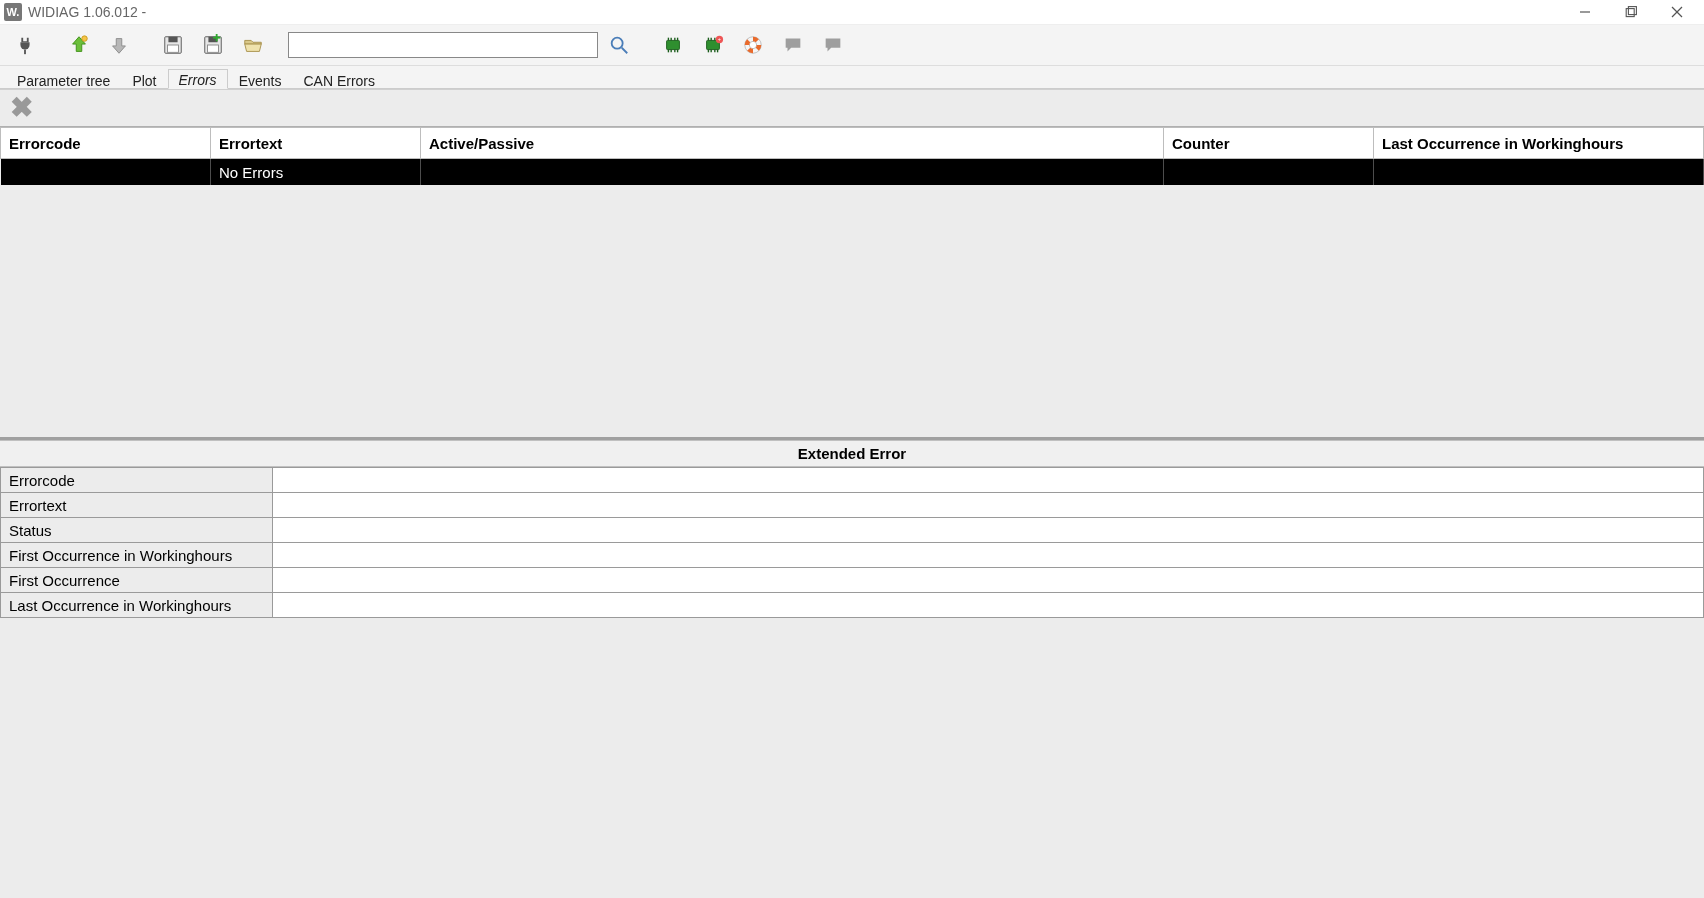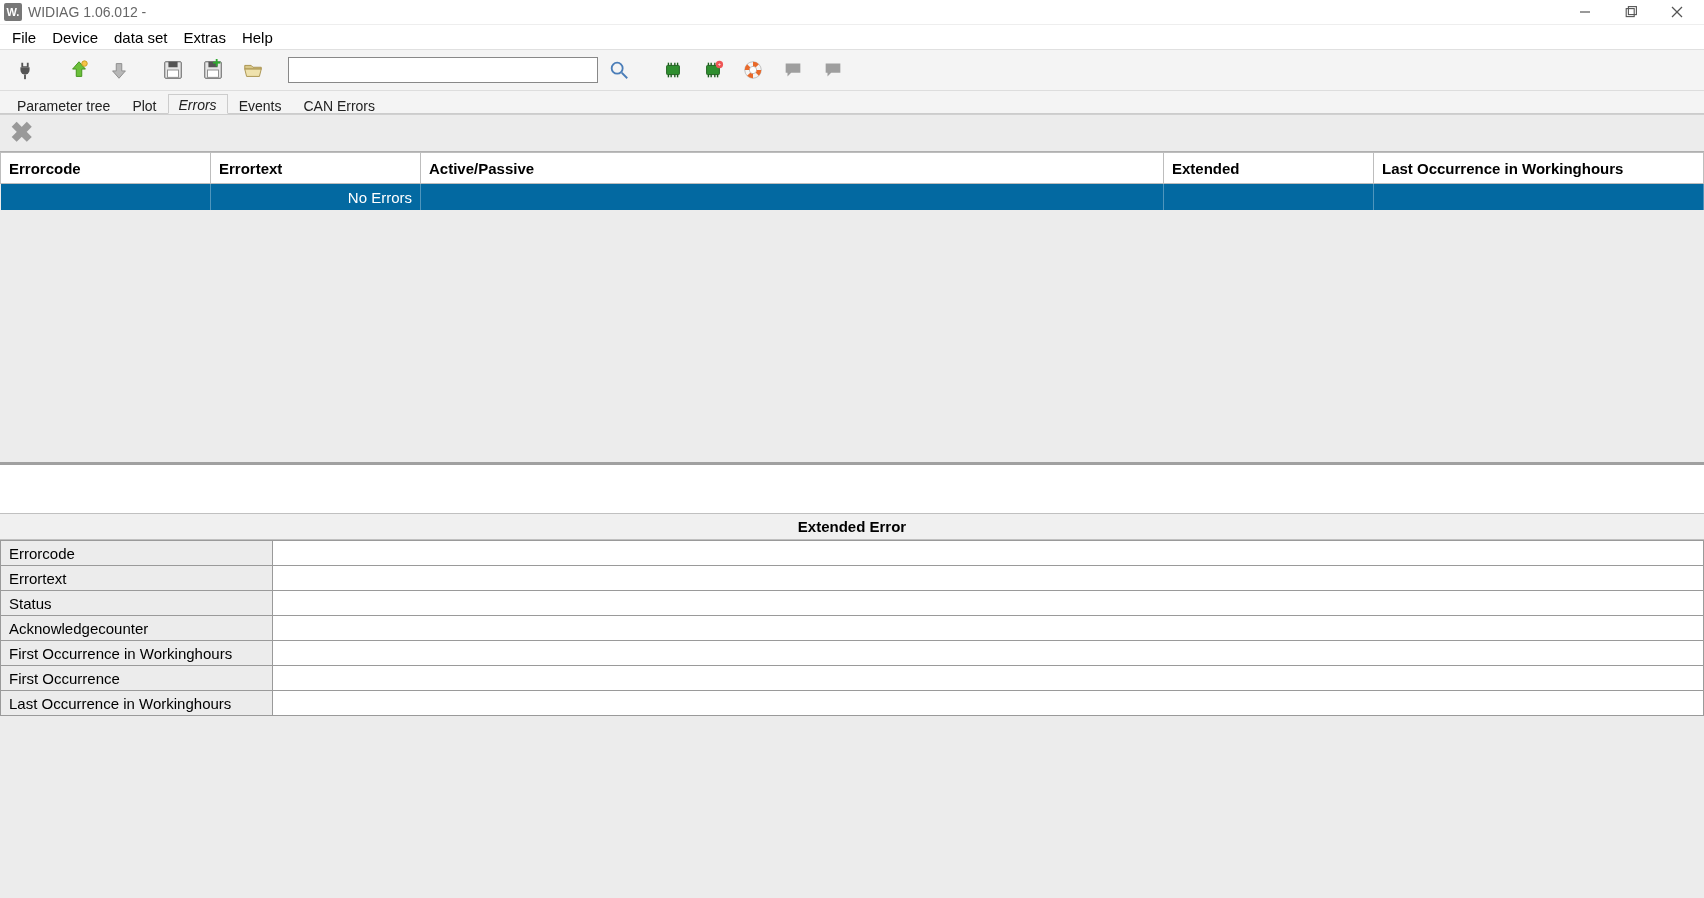--- a/index.html
+++ b/index.html
@@ -152,35 +152,33 @@
     font-size: 15px;
     height: 22px;
   }
   .errortable tbody td {
     padding: 3px 8px;
     border-right: 1px solid rgba(255,255,255,0.3);
     font-size: 15px;
     height: 20px;
   }
   .errortable tbody tr.selected td {
-    background: #0369a1;
+    background: #000000;
     color: #fff;
-    text-align: right;
   }
 
   
   .ext-header {
     text-align: center;
     font-weight: bold;
     font-size: 15px;
     padding: 4px 0;
     border-top: 1px solid #c0c0c0;
     border-bottom: 1px solid #c0c0c0;
     background: #f0f0f0;
-    margin-top: 48px;
   }
   table.exttable {
     width: 100%;
     border-collapse: collapse;
     table-layout: fixed;
   }
   .exttable td {
     border: 1px solid #9a9a9a;
     padding: 2px 8px;
     font-size: 15px;
@@ -226,27 +224,20 @@
       </svg>
     </div>
     <div class="winbtn close">
       <svg viewBox="0 0 12 12">
         <line x1="1" y1="1" x2="11" y2="11" stroke="currentColor" stroke-width="1.2"></line>
         <line x1="11" y1="1" x2="1" y2="11" stroke="currentColor" stroke-width="1.2"></line>
       </svg>
     </div>
   </div>
 
-  <div class="menubar">
-    <div class="menuitem">File</div>
-    <div class="menuitem">Device</div>
-    <div class="menuitem">data set</div>
-    <div class="menuitem">Extras</div>
-    <div class="menuitem">Help</div>
-  </div>
 
   <div class="toolbar">
     <div class="tbtn">
       <svg viewBox="0 0 24 24">
         <path d="M8 4v5h8V4h-2v4h-4V4z" fill="#555"></path>
         <path d="M7 9h10v3a5 5 0 0 1-5 5 5 5 0 0 1-5-5z" fill="#555"></path>
         <rect x="11" y="17" width="2" height="5" fill="#555"></rect>
       </svg>
     </div>
     <div class="tsep"></div>
@@ -370,21 +361,21 @@
           <col style="width:210px">
           <col>
           <col style="width:210px">
           <col style="width:330px">
       </colgroup>
       <thead>
         <tr>
           <th>Errorcode</th>
           <th>Errortext</th>
           <th>Active/Passive</th>
-          <th>Extended</th>
+          <th>Counter</th>
           <th>Last Occurrence in Workinghours</th>
         </tr>
       </thead>
       <tbody>
         <tr class="selected">
           <td></td>
           <td>No Errors</td>
           <td></td>
           <td></td>
           <td></td>
@@ -402,24 +393,20 @@
         </tr>
       <tr>
           <td class="label">Errortext</td>
           <td class="value"></td>
         </tr>
       <tr>
           <td class="label">Status</td>
           <td class="value"></td>
         </tr>
       <tr>
-          <td class="label">Acknowledgecounter</td>
-          <td class="value"></td>
-        </tr>
-      <tr>
           <td class="label">First Occurrence in Workinghours</td>
           <td class="value"></td>
         </tr>
       <tr>
           <td class="label">First Occurrence</td>
           <td class="value"></td>
         </tr>
       <tr>
           <td class="label">Last Occurrence in Workinghours</td>
           <td class="value"></td>

